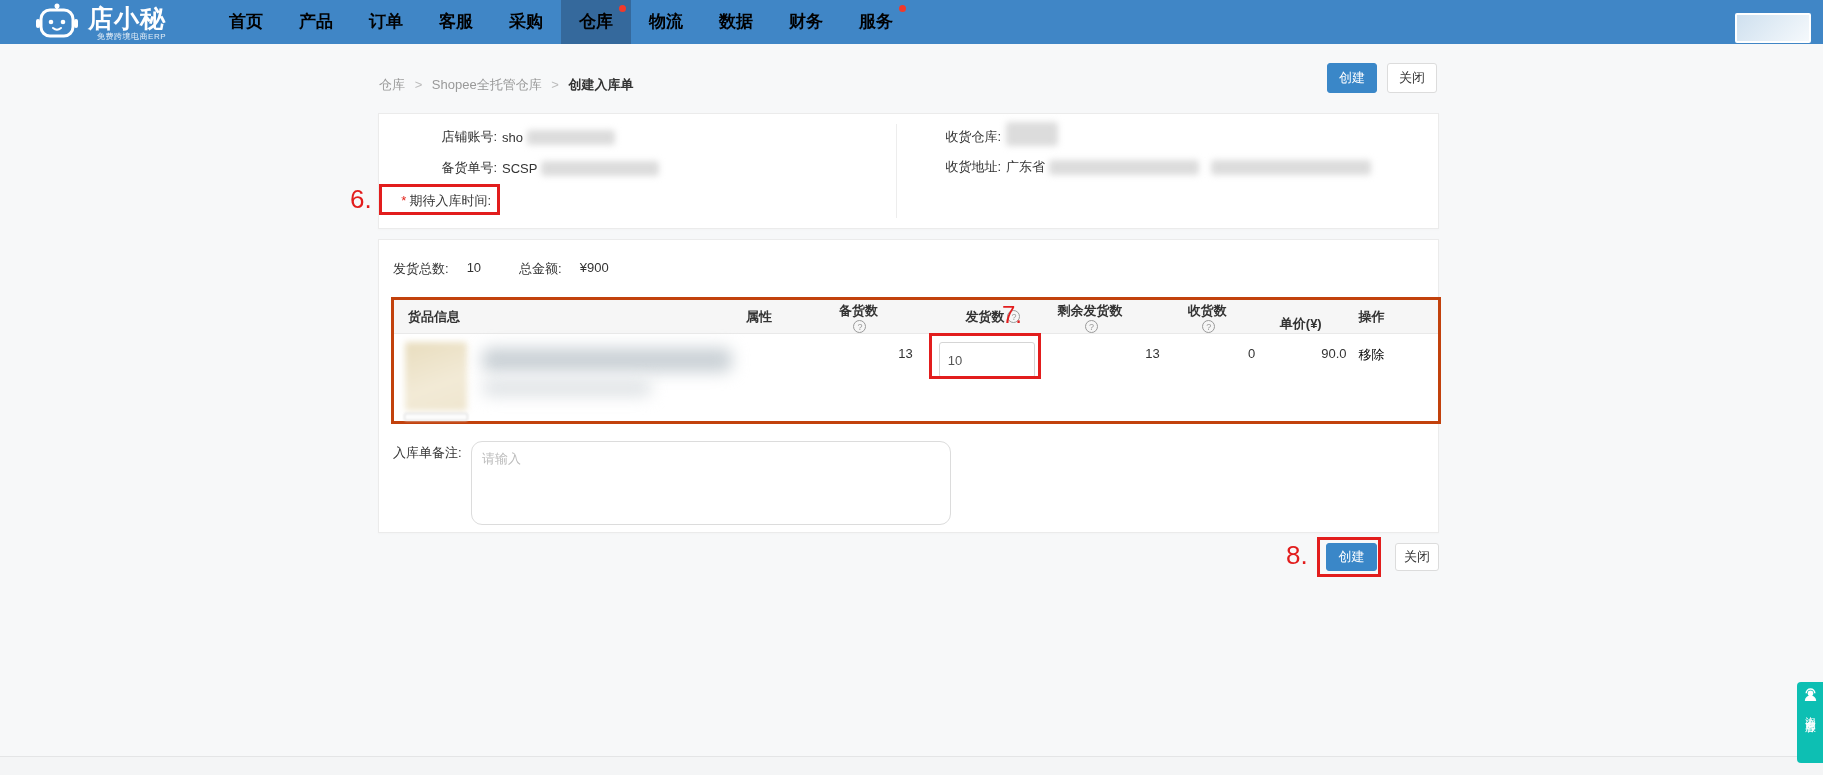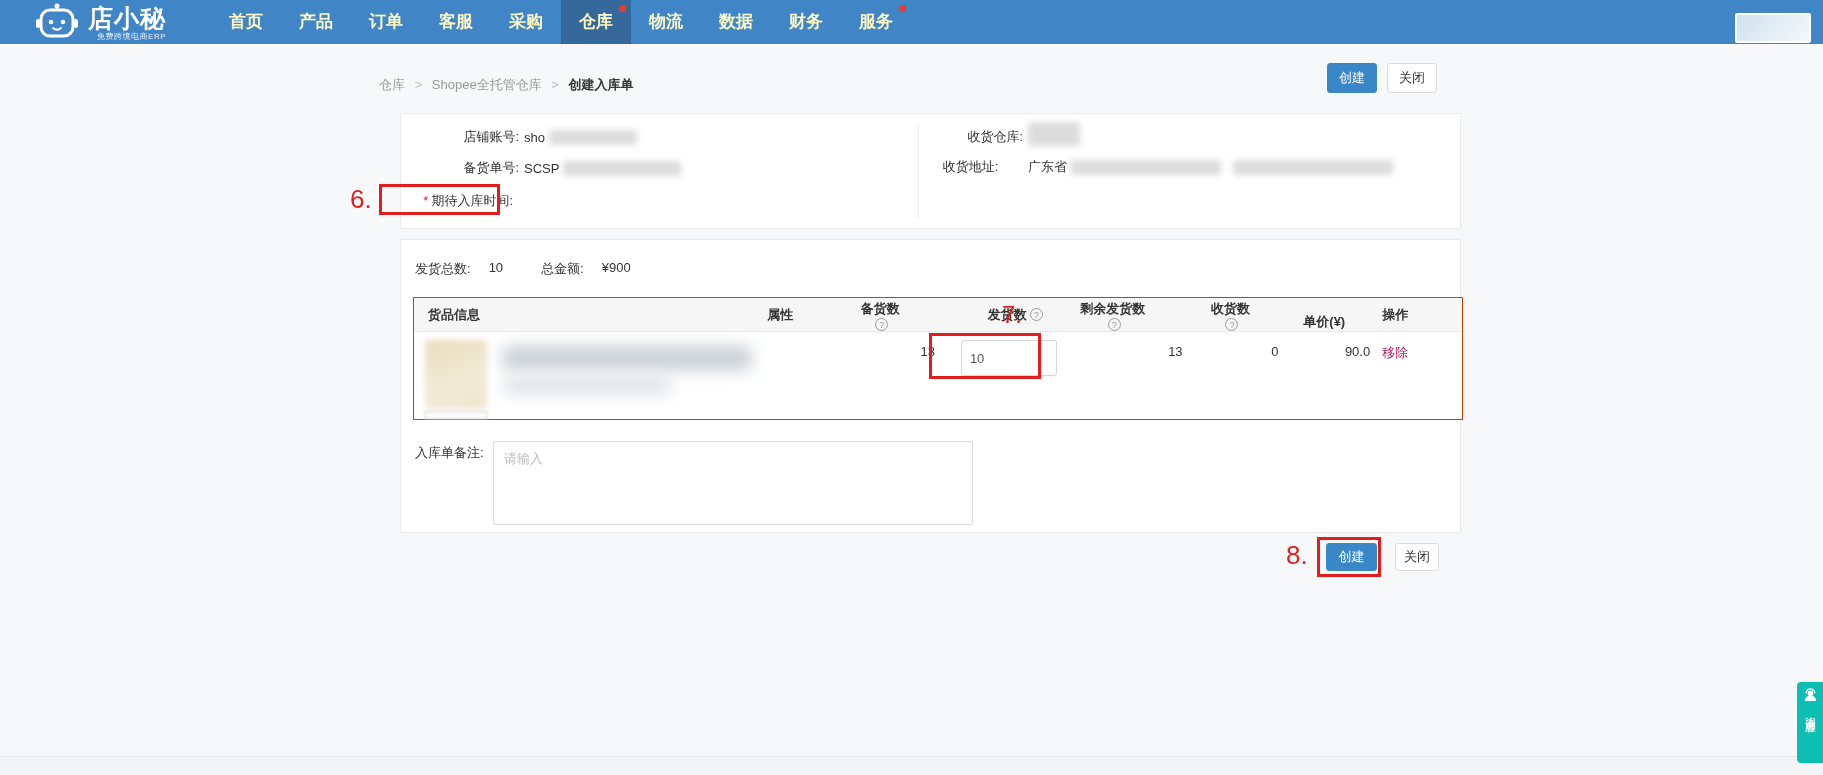--- a/index.html
+++ b/index.html
@@ -8,56 +8,56 @@
     position:relative; overflow:hidden; background:#f7f8f9;
     font-family:"Liberation Sans","DejaVu Sans",sans-serif; font-size:13px; color:#333;
   }
   
   .navbar { position:absolute; left:0; top:0; width:1823px; height:44px; background:#4086c6; }
   .logo-wrap { position:absolute; left:34px; top:3px; display:flex; align-items:center; gap:8px; cursor:pointer; }
   .logo-text-block { display:flex; flex-direction:column; line-height:1;text-align:right; }
   .logo-title { color:#fff; font-size:25px; font-weight:700; letter-spacing:1px; }
   .logo-tagline { color:rgba(255,255,255,.85); font-size:8px; margin-top:2px; letter-spacing:.5px; }
   .nav-items { position:absolute; left:211px; top:0; height:44px; display:flex; }
-  .nav-item { position:relative; height:44px; line-height:44px; padding:0 18px; color:#fef9c3;
+  .nav-item { position:relative; height:44px; line-height:44px; padding:0 18px; color:#000000;
               font-size:17px; font-weight:700; cursor:pointer; white-space:nowrap; }
   .nav-item.active { background:#35699c; }
   .nav-dot { position:absolute; top:5px; right:5px; width:7px; height:7px; border-radius:50%; background:#f1392b; }
   .account-box { position:absolute; right:12px; top:13px; width:76px; height:30px; border:2px solid #fff;
                  border-radius:2px; background:linear-gradient(135deg,#cfe0ef,#f5f9fc); cursor:pointer; }
   
   .breadcrumb { position:absolute; left:379px; top:76px; font-size:13px; color:#999; }
   .breadcrumb .crumb-link { cursor:pointer; }
   .breadcrumb .sep { margin:0 6px; color:#bbb; }
   .breadcrumb .current { color:#333; font-weight:700; }
   .btn { display:inline-flex; align-items:center; justify-content:center; font-size:13px;
          border-radius:3px; cursor:pointer; }
   .btn-primary { background:#3a87c8; color:#fff; border:1px solid #3a87c8; }
   .btn-plain { background:#fff; color:#333; border:1px solid #dcdcdc; }
   .top-actions { position:absolute; left:1327px; top:63px; display:flex; gap:10px; }
   .top-actions .btn { width:50px; height:30px; }
   
-  .panel { position:absolute; left:400px; width:1061px; background:#fff; border:1px solid #ebebeb;
+  .panel { position:absolute; left:378px; width:1061px; background:#fff; border:1px solid #ebebeb;
            box-shadow:0 1px 2px rgba(0,0,0,.02); }
   .panel-info { top:113px; height:116px; }
   .panel-detail { top:239px; height:294px; }
   .info-row { position:absolute; display:flex; align-items:center; }
   .form-label { width:118px; text-align:right; color:#333; }
   .blur-block { display:inline-block; background:#dcdcdc; border-radius:3px; filter:blur(3px); }
   .val { margin-left:5px; display:flex; align-items:center; gap:4px; color:#333; }
   .required { color:#e2231a; margin-right:3px; }
   .divider-col { position:absolute; left:517px; top:10px; bottom:10px; width:0; border-left:1px solid #ededed; }
   .date-input { display:flex; align-items:center; gap:8px; width:286px; height:30px; padding:0 10px;
                 border:1px solid #d9d9d9; border-radius:4px; background:#fff; cursor:pointer; }
   .placeholder { color:#bcbcbc; font-size:13px; }
   
   .summary { position:absolute; left:14px; top:20px; display:flex; gap:38px; font-size:13px; }
   .summary .pair { display:flex; gap:18px; }
   
-  .goods-table { position:absolute; left:12px; top:57px; width:1050px; border:1px solid #c2410c; }
+  .goods-table { position:absolute; left:12px; top:57px; width:1050px; border:3px solid #c2410c; }
   .thead { display:flex; height:34px; background:#f6f6f6; border-bottom:1px solid #e9e9e9; }
   .th { display:flex; align-items:center; font-weight:700; font-size:13px; color:#333; }
   .trow { display:flex; height:87px; background:#fff; }
   .td { font-size:13px; color:#333; }
   .c1{width:340px;} .c2{width:72px;} .c3{width:110px;} .c4{width:108px;}
   .c5{width:140px;} .c6{width:96px;} .c7{width:92px;} .c8{width:92px;}
   .th.c1{padding-left:14px;} .th.c2{padding-left:14px;}
   .th.c3,.th.c5,.th.c6,.th.c7{justify-content:flex-end;flex-direction:column;}
   .th.c4{justify-content:flex-end;} .th.c8{padding-left:12px;}
   .td.num { text-align:right; padding-top:12px; }
@@ -70,26 +70,26 @@
            background:linear-gradient(160deg,#eadfc2 10%,#f2ead6 60%,#efe6cf); filter:blur(3px); }
   .thumb-badge { width:64px; height:9px; margin-top:2px; background:#fcfcfc; border:1px solid #d8d8d8;
                  border-radius:2px; filter:blur(1px); }
   .name-blobs { margin:6px 0 0 14px; }
   .name-blob1 { width:250px; height:24px; background:#c9d0d5; border-radius:8px; filter:blur(8px); }
   .name-blob2 { width:170px; height:16px; background:#dde1e4; border-radius:8px; filter:blur(8px); margin-top:8px; }
   .qty-cell { position:relative; overflow:visible; }
   .qty-input { width:96px; height:36px; margin:8px 0 0 26px; border:1px solid #d5d5d5; border-radius:3px;
                padding-left:8px; font-size:13px; color:#555; outline:none;
                font-family:"Liberation Sans","DejaVu Sans",sans-serif; }
-  .link { color:#be185d; cursor:pointer; }
+  .link { color:#000000; cursor:pointer; }
   .td.action-cell { padding:12px 0 0 12px; }
   
   .remark-label { position:absolute; left:14px; top:204px; }
   .remark-area { position:absolute; left:92px; top:201px; width:480px; height:84px; border:1px solid #dcdcdc;
-                 border-radius:2px; padding:8px 10px; font-size:13px; color:#333; resize:none; outline:none;
+                 border-radius:11px; padding:8px 10px; font-size:13px; color:#333; resize:none; outline:none;
                  font-family:"Liberation Sans","DejaVu Sans",sans-serif; }
   .remark-area::placeholder { color:#bcbcbc; }
   
   .bottom-actions { position:absolute; left:1326px; top:543px; display:flex; gap:18px; }
   .bottom-actions .btn-primary { width:51px; height:28px; }
   .bottom-actions .btn-plain { width:44px; height:28px; }
   
   .anno { position:absolute; z-index:50; pointer-events:none; }
   .anno-num { color:#e21d1d; font-size:26px; }
   .anno-box { border:3px solid #e21d1d; }
@@ -184,21 +184,21 @@
     </span>
   </div>
   <div class="divider-col"></div>
   <div class="info-row" style="left:517px; top:8px; align-items:flex-start;">
     <span class="form-label" style="width:105px; padding-top:6px;">收货仓库:</span>
     <span class="val">
         <span class="blur-block" style="width:52px;height:24px;"></span>
       </span>
   </div>
   <div class="info-row" style="left:517px; top:44px;">
-    <span class="form-label" style="width:105px;text-align:center;">收货地址:</span>
+    <span class="form-label" style="width:105px;">收货地址:</span>
     <span class="val">
       <span>广东省</span>
       <span class="blur-block" style="width:150px;height:15px;"></span>
       <span class="blur-block" style="width:160px;height:15px;margin-left:8px;"></span>
     </span>
   </div>
 </div>
 
 <div class="panel panel-detail">
   <div class="summary">

